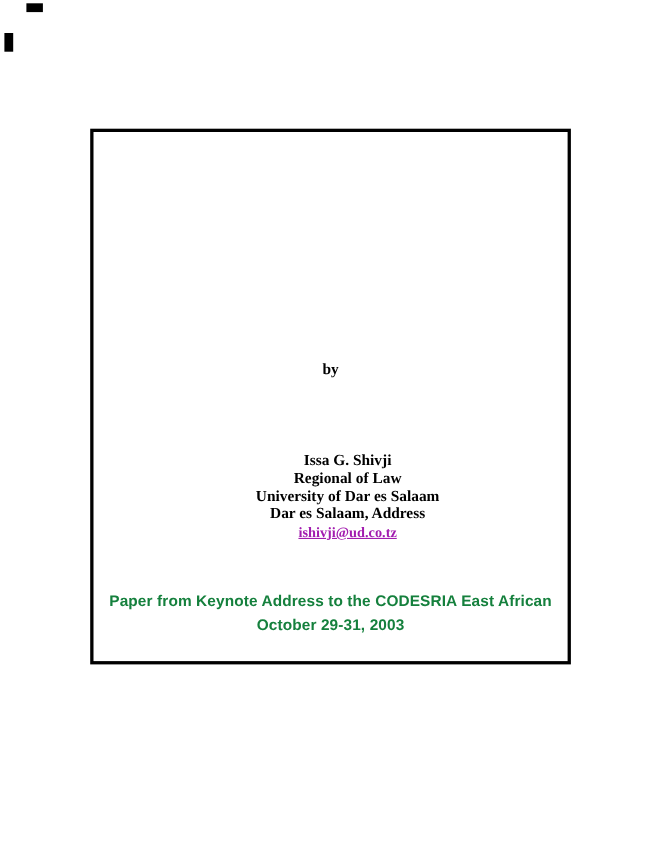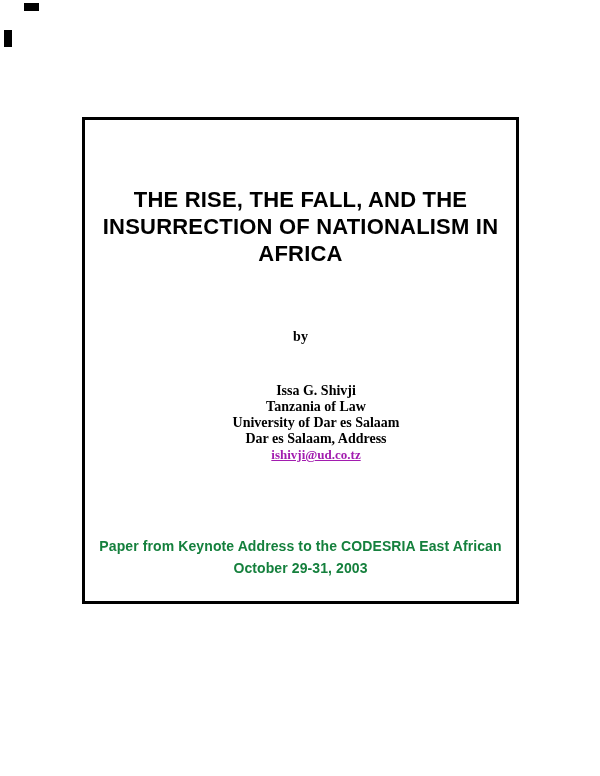--- a/index.html
+++ b/index.html
@@ -52,21 +52,21 @@
   }
   .byline {
     top: 209px;
     font-family: "Liberation Serif", serif;
     font-weight: 700;
     font-size: 14px;
     line-height: 16px;
     color: #000000;
   }
   .author-block {
-    top: 263px;
+    top: 292px;
     font-family: "Liberation Serif", serif;
     font-weight: 700;
     font-size: 14px;
     line-height: 16px;
     color: #000000;
     padding-left: 31px;
   }
   .email-line { line-height: 16px; }
   .email-link {
     font-family: "Liberation Serif", serif;
@@ -89,31 +89,26 @@
 </head>
 <body>
 
 <div class="page">
 
   <div class="scan-mark h"></div>
   <div class="scan-mark v"></div>
 
   <div class="title-box">
 
-    <div class="centered-block paper-title">
-      <div class="line">THE RISE, THE FALL, AND THE</div>
-      <div class="line">INSURRECTION OF NATIONALISM IN</div>
-      <div class="line">AFRICA</div>
-    </div>
 
     <div class="centered-block byline">by</div>
 
     <div class="centered-block author-block">
       <div class="line">Issa G. Shivji</div>
-      <div class="line">Tanzania of Law</div>
+      <div class="line">Regional of Law</div>
       <div class="line">University of Dar es Salaam</div>
       <div class="line">Dar es Salaam, Address</div>
       <div class="line email-line">
         <a class="email-link">ishivji@ud.co.tz</a>
       </div>
     </div>
 
     <div class="centered-block footer-note">
       <div class="line">Paper from Keynote Address to the CODESRIA East African</div>
       <div class="line">October 29-31, 2003</div>

